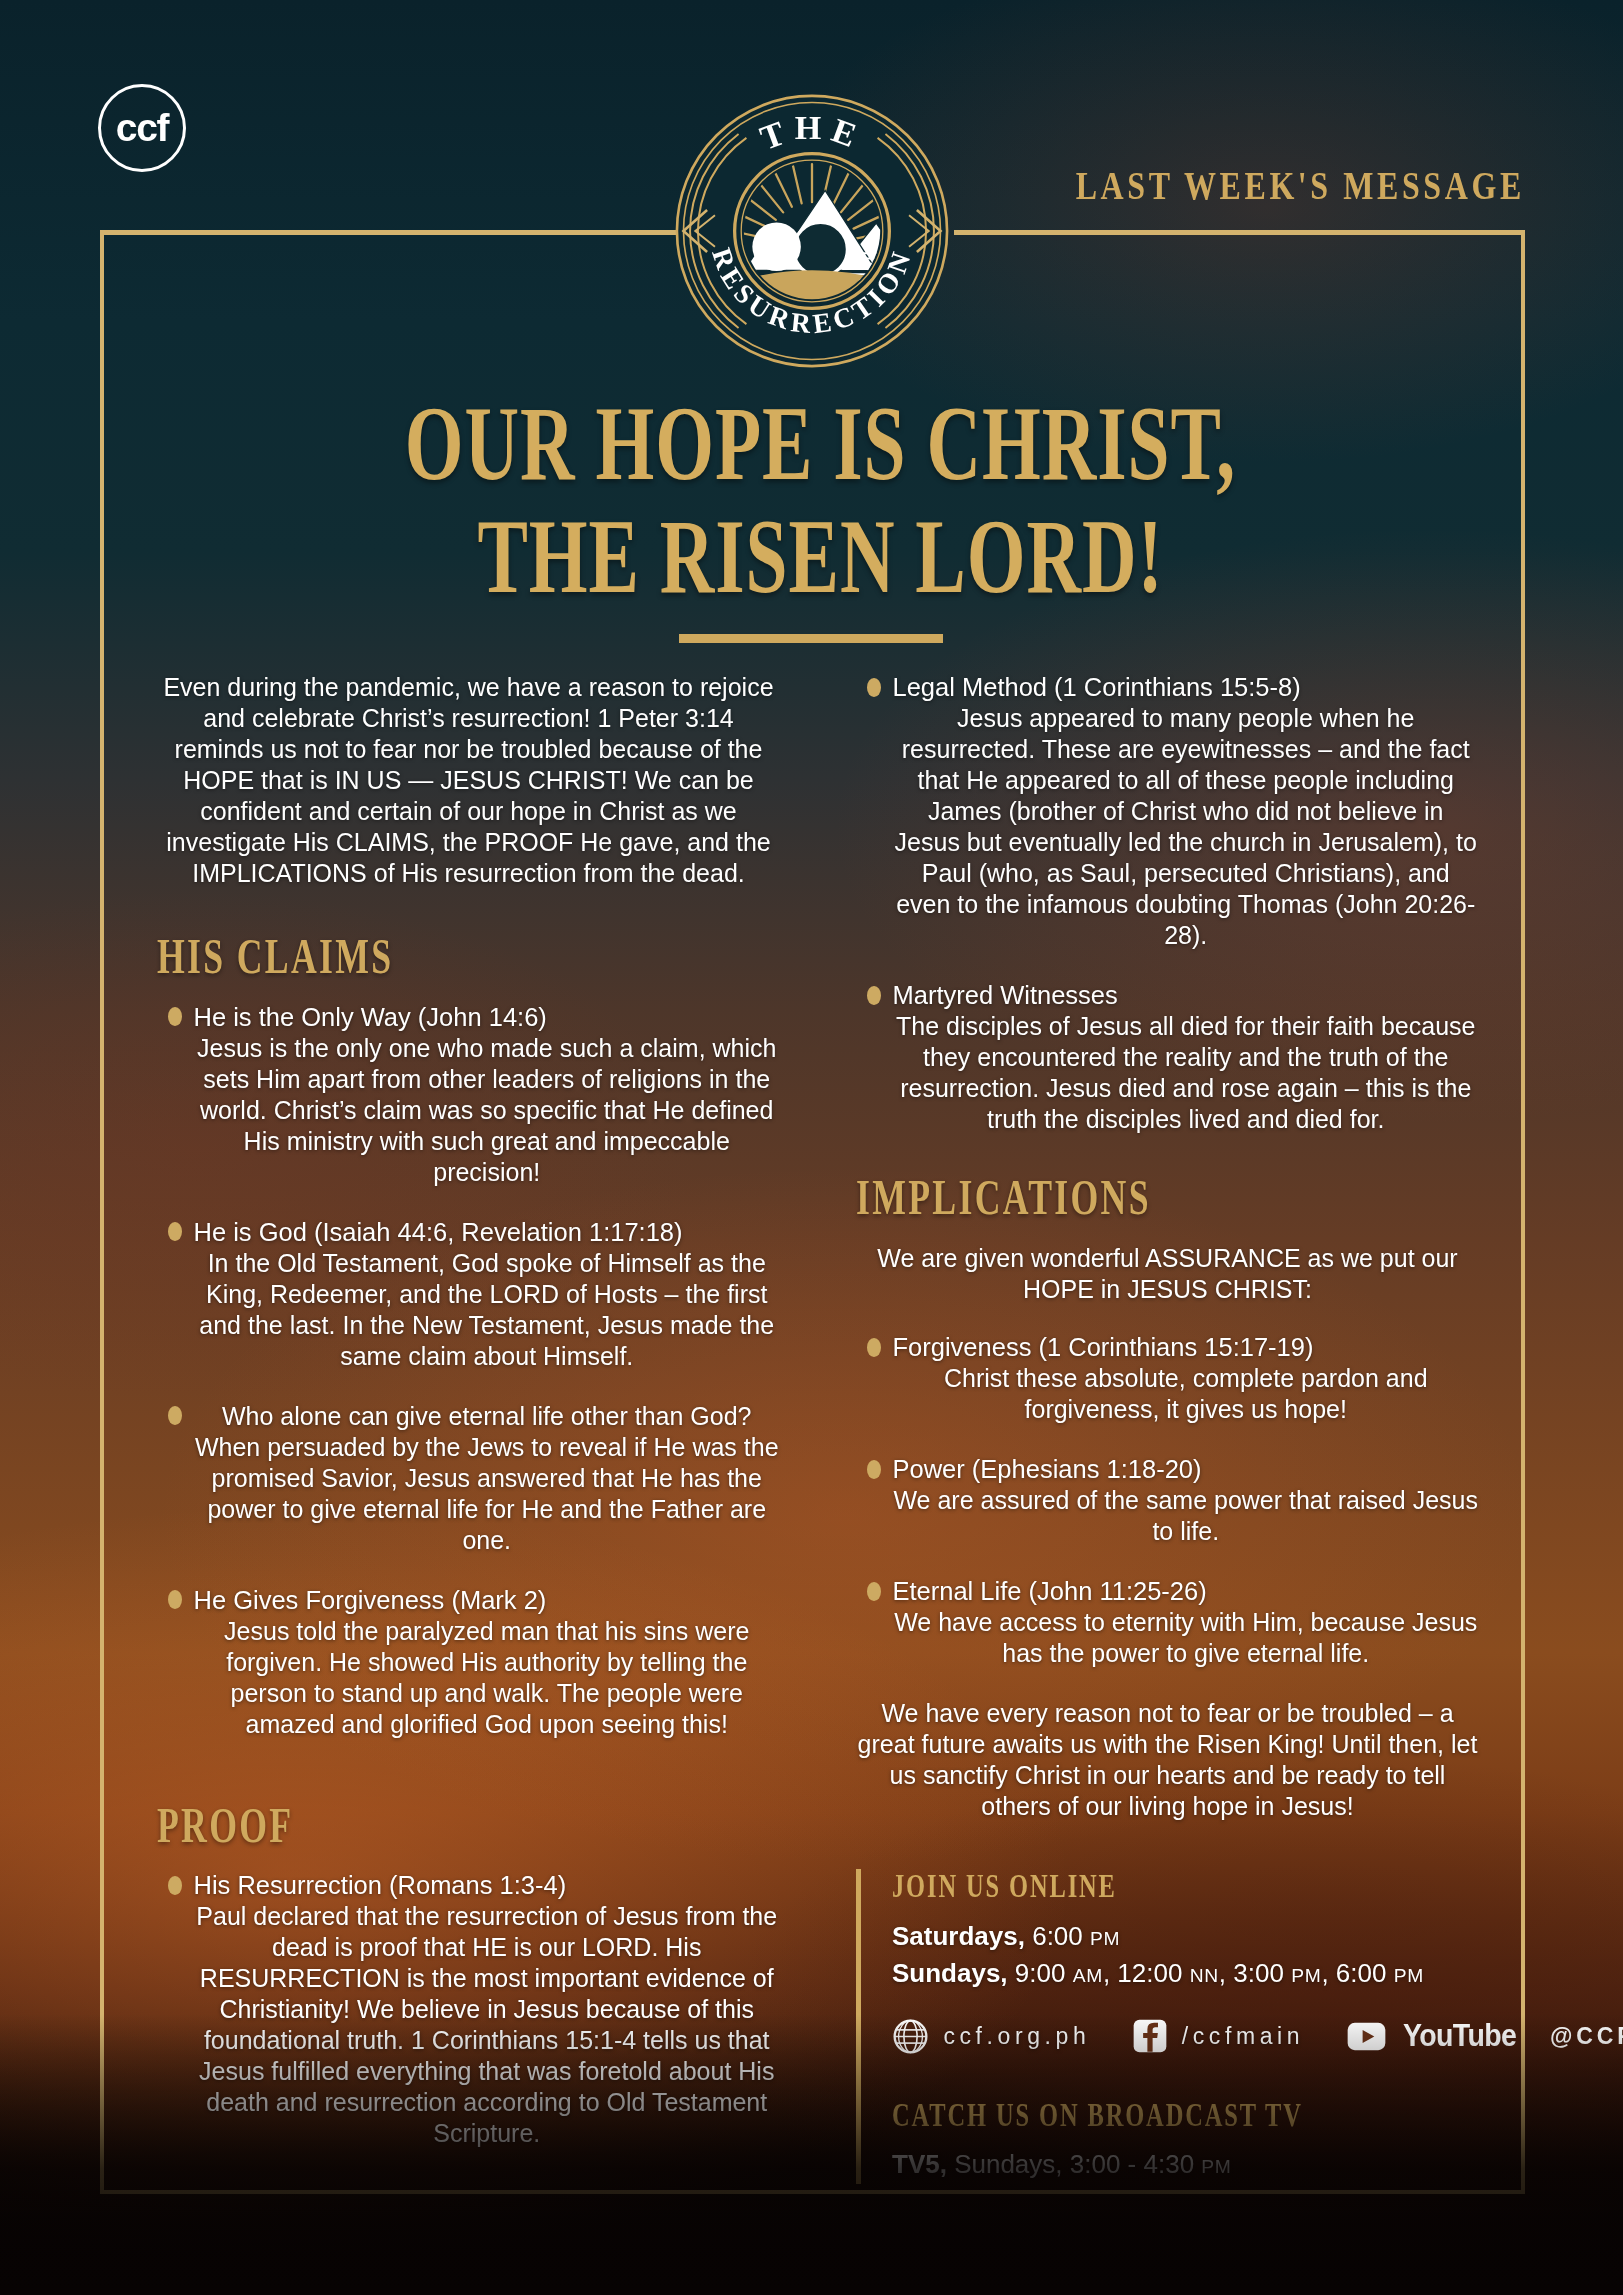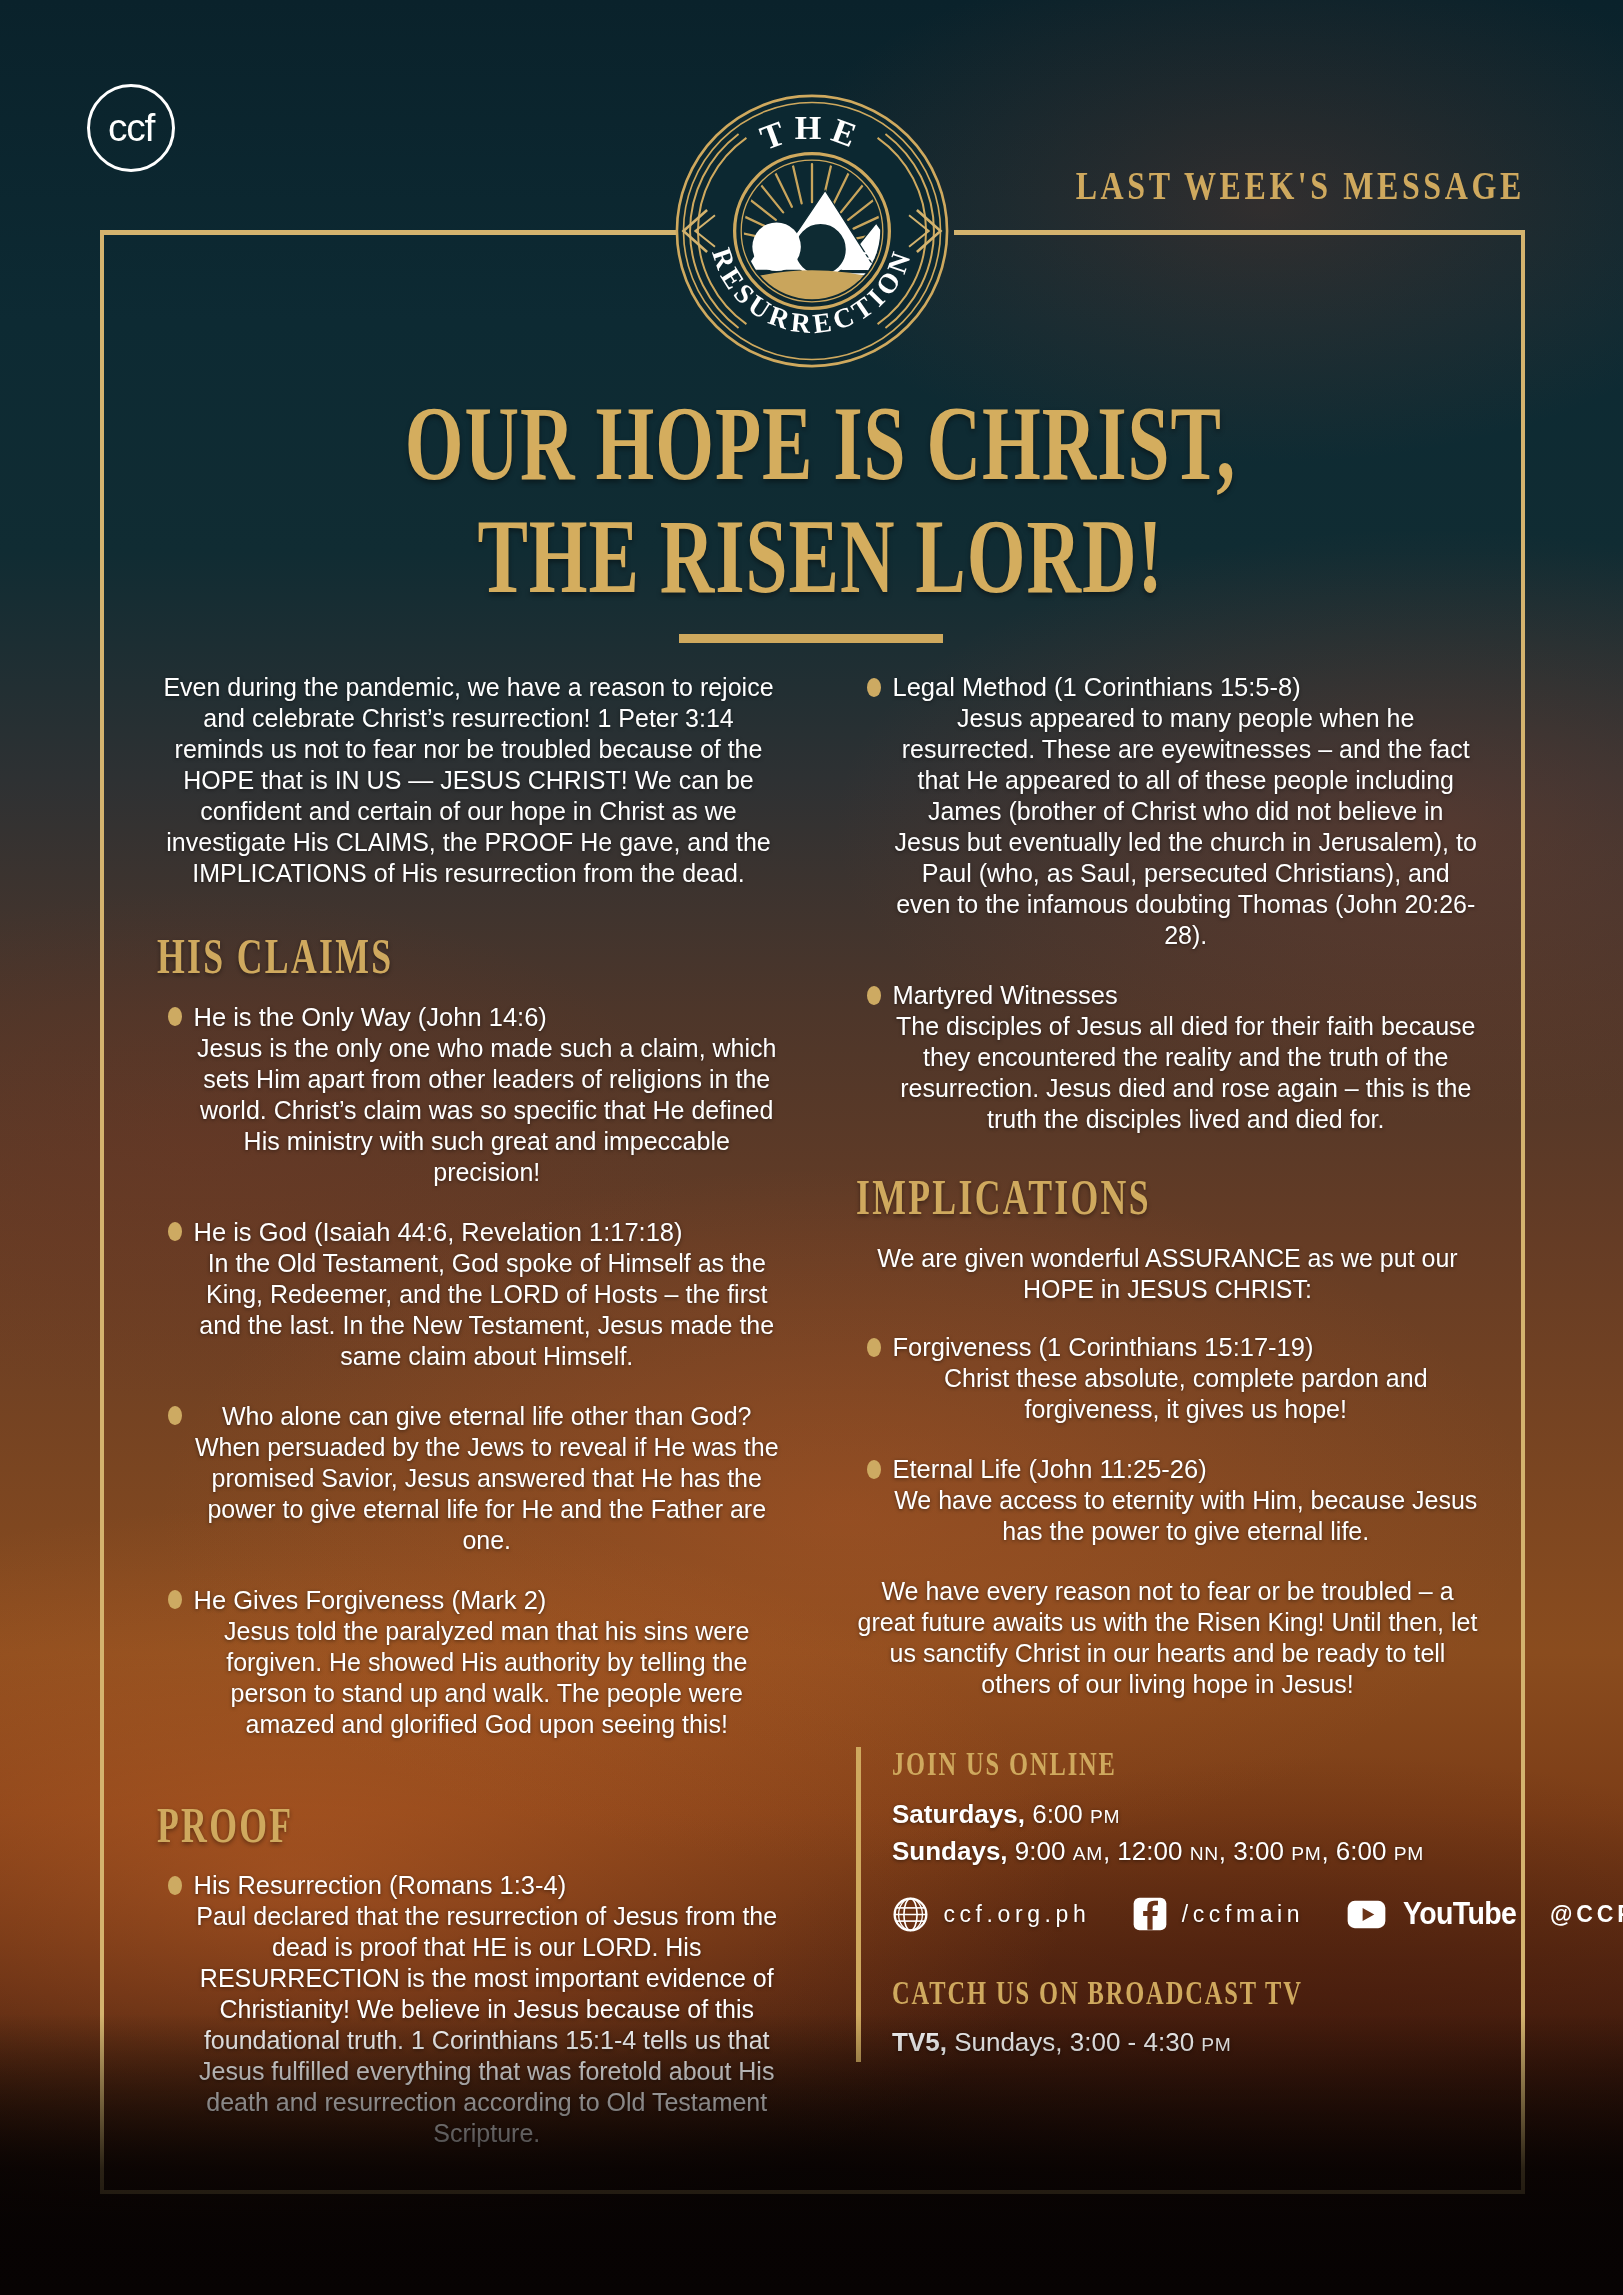--- a/index.html
+++ b/index.html
@@ -14,24 +14,24 @@
       radial-gradient(1113px 537px at 18% 82%, rgba(226,115,46,.42), transparent 70%),
       radial-gradient(851px 367px at 82% 88%, rgba(70,26,12,.55), transparent 72%),
       linear-gradient(180deg,#0a222b 0%,#0d2a33 14%,#102c33 24%,#2e3133 34%,
         #4d362a 44%,#653c25 54%,#7a4521 64%,#8a4c1e 72%,#7c3d17 79%,
         #4e2310 87%,#1c0c06 94%,#090403 100%);
   }
   .page::after{content:""; position:absolute; left:0; right:0; bottom:0; height:281px;
     background:linear-gradient(180deg, rgba(5,2,2,0) 0%, rgba(5,2,2,.82) 55%, #070303 100%);}
 
   
-  .ccf-logo{position:absolute; left:87px; top:84px; width:88px; height:88px;
+  .ccf-logo{position:absolute; left:98px; top:84px; width:88px; height:88px;
     border:3.9px solid #fff; border-radius:50%; box-sizing:border-box;
     display:flex; align-items:center; justify-content:center;
-    font-weight:400; font-size:39px; letter-spacing:-1.3px; color:#fff;}
+    font-weight:700; font-size:39px; letter-spacing:-1.3px; color:#fff;}
   .last-week{position:absolute; right:99px; top:161px; color:#cfa95e;
     font-family:"Liberation Serif","DejaVu Serif",serif; font-weight:700;
     font-size:41px; letter-spacing:4.6px; transform:scaleX(.78); transform-origin:right center;}
 
   
   .frame{position:absolute; left:100px; top:230px; width:1425px; height:1964px;
     box-sizing:border-box; border-left:4.6px solid #d4b36e; border-right:4.6px solid #d4b36e;
     border-bottom:4.6px solid #d4b36e;}
   .frame .seg{position:absolute; top:0; height:4.6px; background:#d4b36e;}
   .frame .seg.l{left:0; width:573px;}
@@ -248,20 +248,27 @@
           <div class="bullet-item">
             <span class="dot"></span>
             <div class="bi-content">
               <div class="bi-title">Forgiveness (1 Corinthians 15:17-19)</div>
               <div class="body-text">Christ these absolute, complete pardon and forgiveness, it gives us hope!</div>
             </div>
           </div>
           <div class="bullet-item">
             <span class="dot"></span>
             <div class="bi-content">
+              <div class="bi-title">Power (Ephesians 1:18-20)</div>
+              <div class="body-text">We are assured of the same power that raised Jesus to life.</div>
+            </div>
+          </div>
+          <div class="bullet-item">
+            <span class="dot"></span>
+            <div class="bi-content">
               <div class="bi-title">Eternal Life (John 11:25-26)</div>
               <div class="body-text">We have access to eternity with Him, because Jesus has the power to give eternal life.</div>
             </div>
           </div>
         </div>
       <p class="body-text closing">We have every reason not to fear or be troubled – a great future awaits us with the Risen King! Until then, let us sanctify Christ in our hearts and be ready to tell others of our living hope in Jesus!</p>
 
       <div class="contact">
         <h3 class="sub">JOIN US ONLINE</h3>
         <div id="schedule">

